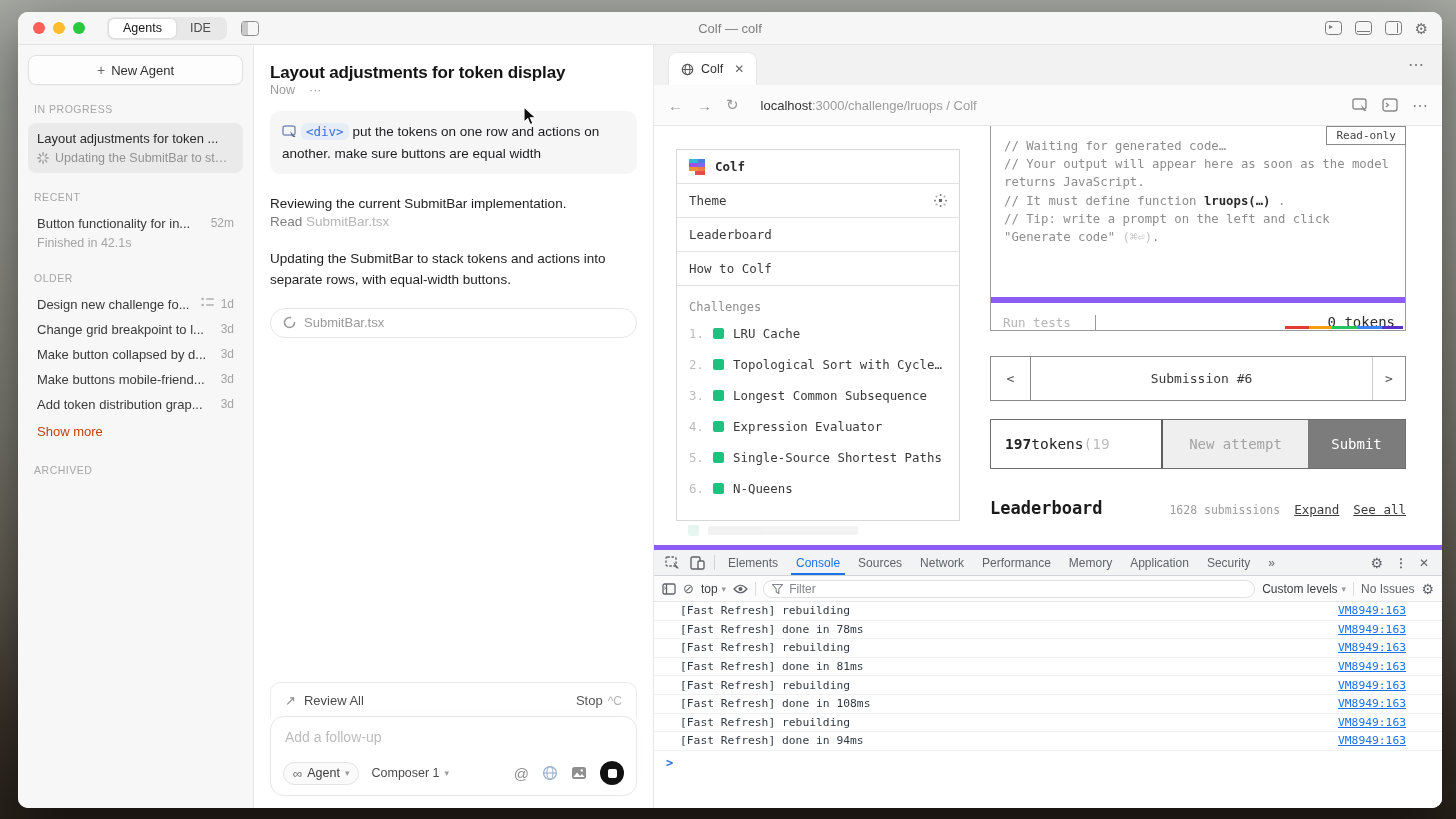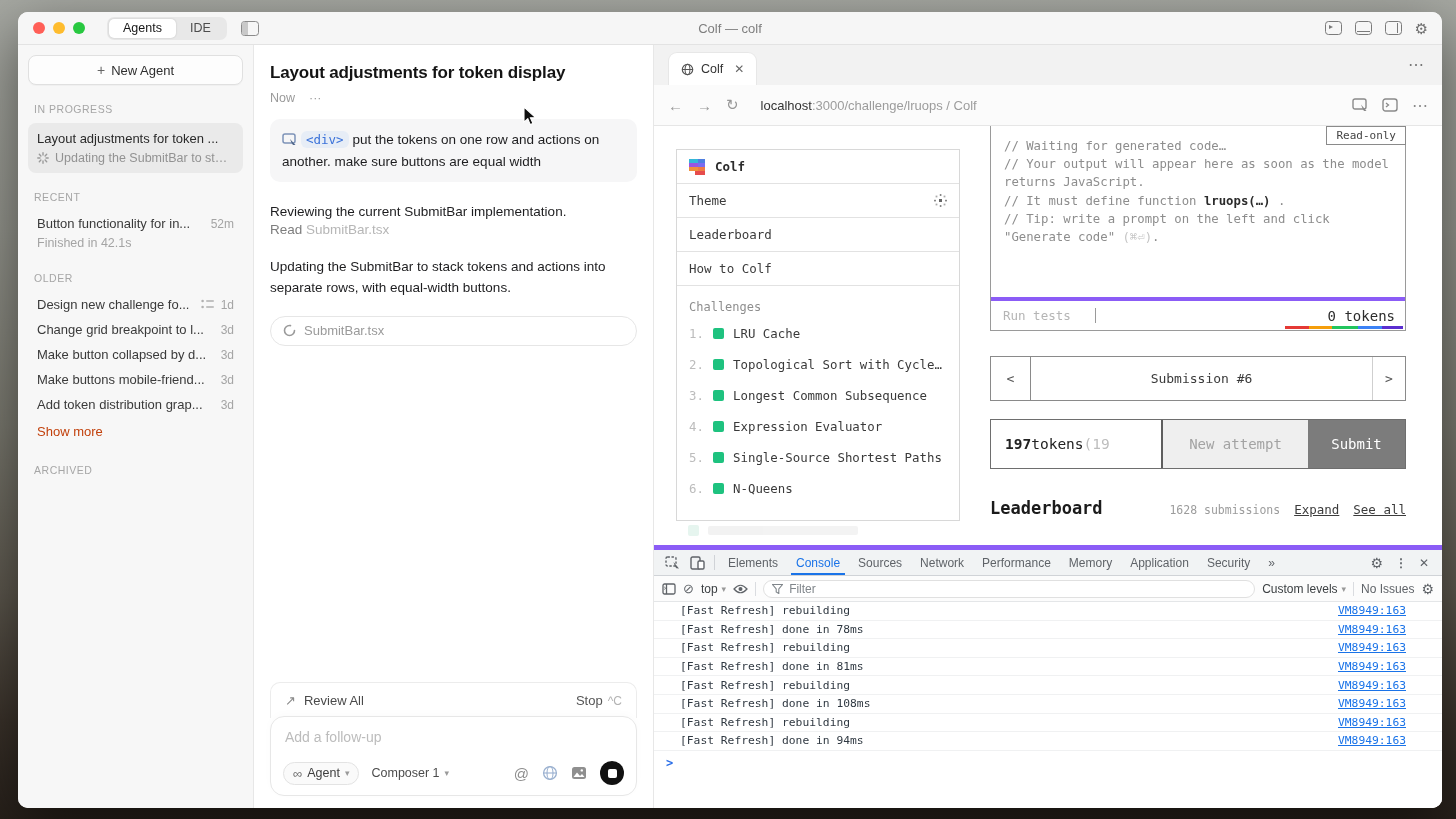--- a/index.html
+++ b/index.html
@@ -38,32 +38,32 @@
 
   
   .sidebar{width:236px;flex:0 0 236px;background:#f7f7f7;border-right:1px solid #e7e7e7;padding:10px 10px 0 10px;font-size:13px}
   .new-agent{height:30px;border:1px solid #e0e0e0;background:#fdfdfd;border-radius:8px;display:flex;align-items:center;
     justify-content:center;gap:6px;color:#2e2e2e;font-size:13px;box-shadow:0 1px 1px rgba(0,0,0,.03)}
   .new-agent .plus{color:#666;font-size:14px}
   .sec-label{font-size:10.5px;letter-spacing:.05em;color:#a6a6a6;margin:18px 6px 8px 6px;font-weight:500}
   .task-active{background:#eaeaea;border-radius:8px;padding:8px 9px;margin:0 0 4px 0}
   .task-title{color:#2a2a2a;white-space:nowrap;overflow:hidden}
   .task-sub{display:flex;align-items:center;gap:6px;color:#929292;font-size:12.5px;margin-top:5px;white-space:nowrap;overflow:hidden}
-  .task-row{display:flex;justify-content:space-between;align-items:center;padding:5px 9px;color:#3a3a3a;white-space:nowrap}
+  .task-row{display:flex;justify-content:space-between;align-items:flex-start;padding:5px 9px;color:#3a3a3a;white-space:nowrap}
   .task-row .age{color:#a4a4a4;font-size:12px;flex:0 0 auto;margin-left:1px}
   .task-row .t{overflow:hidden;text-overflow:ellipsis}
   .task-finished{color:#a4a4a4;font-size:12.5px;padding:0 9px 4px 9px}
   .show-more{color:#c2410c;padding:7px 9px}
   .list-ic{width:13px;height:11px;flex:0 0 auto;margin-left:auto;margin-right:6px;opacity:.55}
   .spin8{width:12px;height:12px;flex:0 0 auto}
 
   
   .agent{width:400px;flex:0 0 400px;border-right:1px solid #e7e7e7;position:relative;background:#fff;padding:18px 16px}
   .agent h1{font-size:17px;margin:0;color:#141414;font-weight:700;letter-spacing:-.01em}
-  .agent-meta{display:flex;gap:14px;color:#9a9a9a;font-size:12.5px;margin-top:8px}
+  .agent-meta{display:flex;gap:14px;color:#9a9a9a;font-size:12.5px;}
   .prompt-box{background:#f6f6f7;border-radius:10px;padding:10px 12px;margin-top:14px;font-size:13.5px;color:#1d1d1f;line-height:1.6}
   .chip{background:#e7edf6;color:#3b72d9;border-radius:6px;padding:1px 5px;font-size:12.5px}
   .sel-ic{display:inline-block;vertical-align:-2px;margin-right:4px}
   .para{font-size:13.5px;color:#1d1d1f;line-height:1.5;margin-top:20px}
   .read-line{font-size:13.5px;}
   .read-line .rl{color:#7d7d7d}
   .read-line .rf{color:#b6b6b6}
   .tool-pill{border:1px solid #e6e6e6;border-radius:16px;height:30px;display:flex;align-items:center;gap:8px;
     padding:0 12px;margin-top:18px;color:#9a9a9a;font-size:13px}
 
@@ -121,21 +121,21 @@
   .ghost-row .b1{width:11px;height:11px;background:#9fd8c0;border-radius:2px}
   .ghost-row .b2{width:150px;height:9px;background:#cfcfcf;border-radius:2px}
 
   
   .rightcol{position:absolute;left:336px;top:0;width:416px;font-family:"DejaVu Sans Mono",monospace}
   .editor{border:1px solid #9a9a9a;border-top:none;position:relative;height:205px;display:flex;flex-direction:column}
   .ro-badge{position:absolute;top:0;right:-1px;border:1px solid #8a8a8a;background:#fff;font-size:11px;color:#444;padding:2px 9px}
   .code{flex:1;padding:11px 13px;font-size:12.3px;line-height:1.48;color:#8d8d8d;overflow:hidden}
   .code .fn{color:#2b2b2b;font-weight:700}
   .code .kbd{color:#c4c4c4}
-  .editor-bar{flex:0 0 33px;border-top:4px solid #8b5cf6;display:flex;align-items:center;position:relative}
+  .editor-bar{flex:0 0 33px;border-top:6px solid #8b5cf6;display:flex;align-items:flex-end;position:relative}
   .run-tests{width:105px;border-right:1px solid #9a9a9a;display:flex;align-items:center;padding-left:12px;color:#b5b5b5;font-size:12.5px}
   .tok-count{margin-left:auto;display:flex;align-items:center;padding-right:10px;color:#2c2c2c;font-size:14px;position:relative}
   .rainbow{position:absolute;right:2px;bottom:1px;width:118px;height:3px;
     background:linear-gradient(90deg,#e53935 0 20%,#f59e0b 20% 40%,#22c55e 40% 62%,#3b82f6 62% 82%,#5b2ed0 82% 100%)}
 
   .subnav{position:absolute;left:0;top:230px;width:416px;height:45px;border:1px solid #8a8a8a;background:#fff;display:flex}
   .subnav .pbtn{width:40px;border-right:1px solid #8a8a8a;display:flex;align-items:center;justify-content:center;color:#555;font-size:13px}
   .subnav .nbtn{width:33px;border-left:1px solid #cfcfcf;display:flex;align-items:center;justify-content:center;color:#555;font-size:13px}
   .subnav .lbl{flex:1;display:flex;align-items:center;justify-content:center;font-size:13px;color:#3a3a3a}
 

